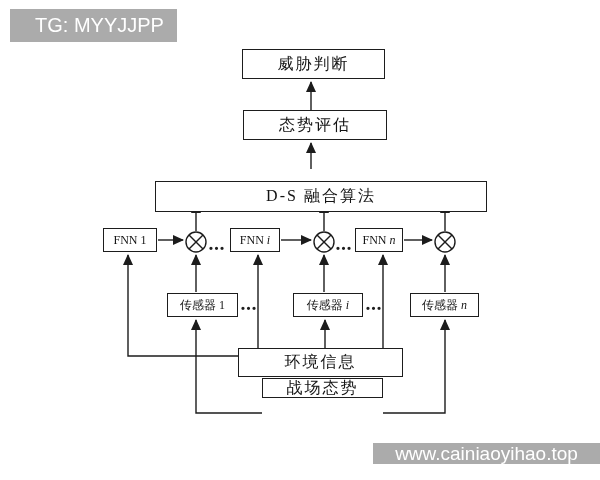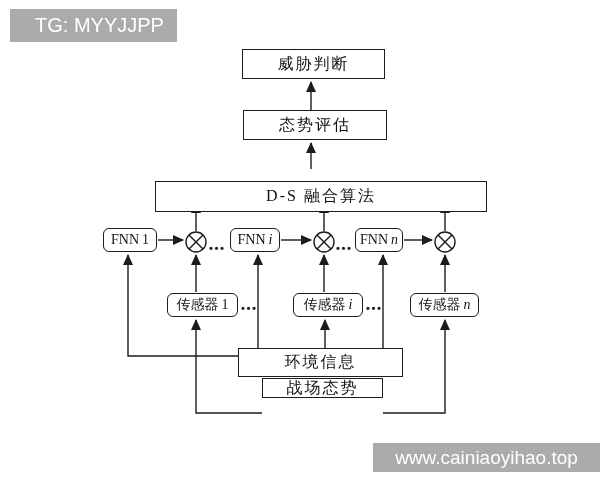--- a/index.html
+++ b/index.html
@@ -8,34 +8,34 @@
     background:#ffffff; overflow:hidden;
     font-family:"Liberation Serif", serif;
   }
   .box {
     position:absolute; box-sizing:border-box;
     border:1.5px solid #1d1d1d; background:#ffffff;
     display:flex; align-items:center; justify-content:center;
     color:#131313; white-space:nowrap;
   }
   .box.big   { font-size:16px; letter-spacing:2px; }
-  .box.small { font-size:14px; letter-spacing:0;border-radius:6px; }
+  .box.small { font-size:12px; letter-spacing:0; }
   .sub-roman  { font-style:normal; margin-left:3px; }
   .sub-italic { font-style:italic; margin-left:3px; }
   .dots {
     position:absolute; color:#1d1d1d; font-size:17px; font-weight:bold;
     font-family:"DejaVu Serif", serif; line-height:1;
   }
   .wm {
     position:absolute; background:#ababab; color:#ffffff;
     font-family:"Liberation Sans", sans-serif;
     display:flex; align-items:center;
   }
   #wm-top    { left:10px; top:9px;  width:142px; height:33px; font-size:20px; padding-left:25px; }
-  #wm-bottom { left:373px; top:443px; width:227px; height:29px; font-size:19px; justify-content:center; }
+  #wm-bottom { left:373px; top:443px; width:227px; height:21px; font-size:19px; justify-content:center; }
   svg.layer { position:absolute; left:0; top:0; }
 </style>
 </head>
 <body>
 
 <div id="screen">
 
   <svg class="layer" width="600" height="480" viewBox="0 0 600 480">
     <defs>
       <marker id="ah" markerWidth="12" markerHeight="11" refX="10" refY="5" orient="auto" markerUnits="userSpaceOnUse">

